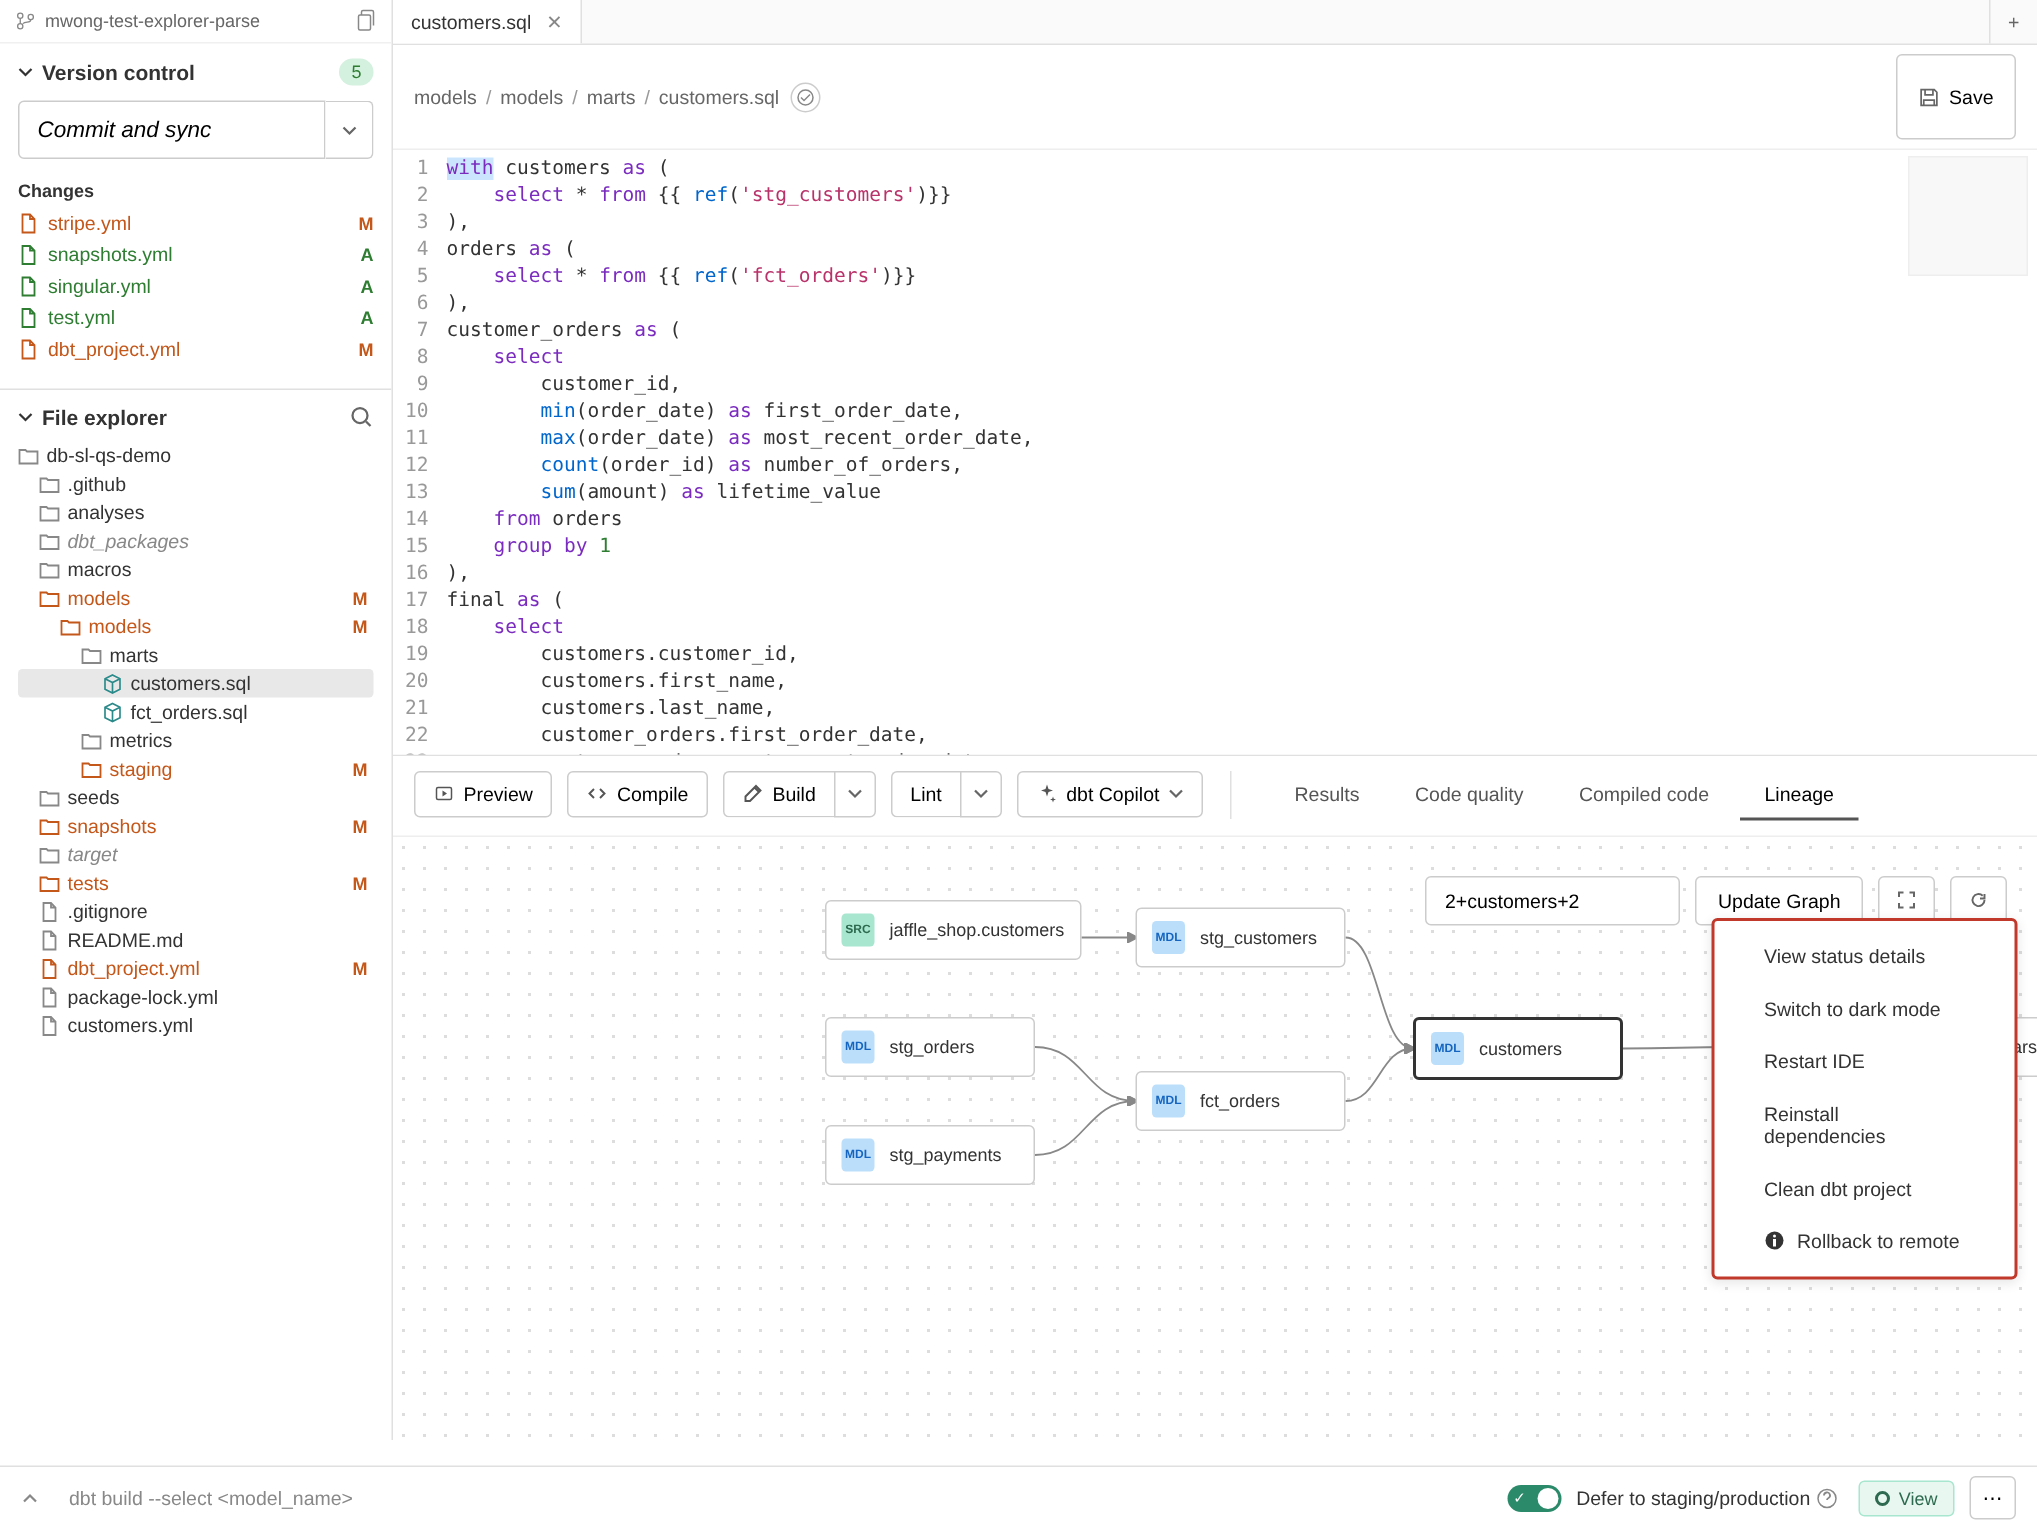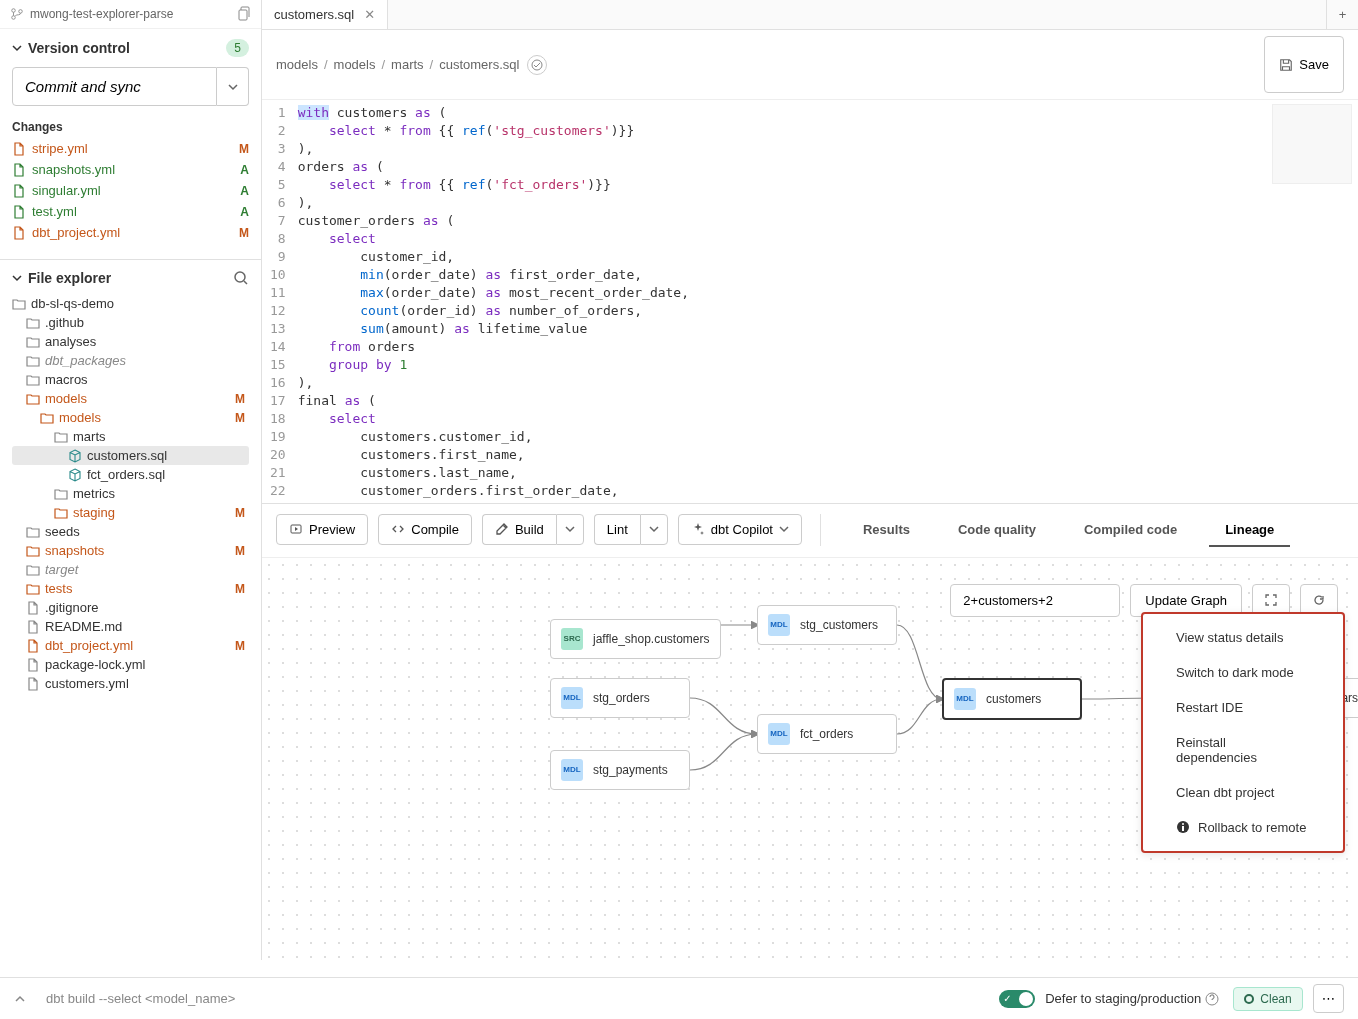--- a/index.html
+++ b/index.html
@@ -73,21 +73,21 @@
     .kw { color: #7b2cbf; } .fn { color: #0066cc; } .str { color: #b8336a; } .num { color: #2e7d32; } .paren { color: #333; }
     .minimap { position: absolute; top: 4px; right: 6px; width: 80px; height: 80px; background: #f8f8f8; border: 1px solid #eee; font-size: 2px; line-height: 2px; color: #aaa; overflow: hidden; }
     
     
     .tool-row { display: flex; align-items: flex-start; padding: 10px 14px; border-top: 1px solid #e0e0e0; gap: 10px; }
     .tool-btn { display: flex; align-items: center; gap: 6px; padding: 7px 12px; border: 1px solid #ccc; border-radius: 4px; background: #fff; cursor: pointer; font-size: 13px; }
     .tool-btn.split { border-radius: 4px 0 0 4px; border-right: none; }
     .tool-chev { padding: 7px 8px; border: 1px solid #ccc; border-radius: 0 4px 4px 0; background: #fff; cursor: pointer; display: flex; align-items: center; }
     .btn-group { display: flex; }
     .divider { width: 1px; background: #e0e0e0; height: 32px; margin: 0 8px; }
-    .tabs-right { display: flex; gap: 16px; margin-left: 8px; font-weight: bold; }
+    .tabs-right { display: flex; gap: 5px; margin-left: 8px; }
     .rtab { padding: 8px 16px; cursor: pointer; color: #555; border-bottom: 2px solid transparent; }
     .rtab.active { border-bottom: 2px solid #555; color: #000; }
     
     
     .lineage { position: relative; flex: 1; background: #fff; 
       background-image: radial-gradient(circle, #ddd 1px, transparent 1px);
       background-size: 14px 14px; min-height: 260px; border-top: 1px solid #eee; }
     .lineage-controls { position: absolute; top: 26px; right: 20px; display: flex; gap: 10px; align-items: center; }
     .lineage-input { padding: 8px 12px; border: 1px solid #ccc; border-radius: 4px; width: 170px; font-size: 13px; background: #fff; }
     .lineage-btn { padding: 8px 14px; border: 1px solid #ccc; border-radius: 4px; background: #fff; cursor: pointer; font-size: 13px; }
@@ -476,21 +476,21 @@
           </marker>
         </defs>
     <path d="M459 67 C477 67 477 67 495 67" marker-end="url(#arr)"></path>
         <path d="M635 67 C657.5 67 657.5 141 680 141" marker-end="url(#arr)"></path>
         <path d="M428 140 C461.5 140 461.5 176 495 176" marker-end="url(#arr)"></path>
         <path d="M428 212 C461.5 212 461.5 176 495 176" marker-end="url(#arr)"></path>
         <path d="M635 176 C657.5 176 657.5 141 680 141" marker-end="url(#arr)"></path>
         <path d="M820 141 C857.5 141 857.5 140 895 140" marker-end="url(#arr)"></path>
       </svg>
     <div id="nodes">
-        <div class="node" style="left: 288px; top: 61px;">
+        <div class="node" style="left: 288px; top: 42px;">
           <span class="node-badge src">SRC</span>
           <span>jaffle_shop.customers</span>
         </div>
         <div class="node" style="left: 495px; top: 47px;">
           <span class="node-badge mdl">MDL</span>
           <span>stg_customers</span>
         </div>
         <div class="node" style="left: 288px; top: 120px;">
           <span class="node-badge mdl">MDL</span>
           <span>stg_orders</span>
@@ -565,16 +565,16 @@
   <div class="toggle">
       <span class="toggle-check">✓</span>
     </div>
   <span class="defer-label">Defer to staging/production</span>
   <svg class="help-icon" viewBox="0 0 14 14">
       <circle cx="7" cy="7" r="6" fill="none" stroke="#888"></circle>
       <path d="M5 5a2 2 0 113 1.7c-.5.3-1 .8-1 1.3M7 11v0" fill="none" stroke="#888" stroke-width="1.2"></path>
     </svg>
   <div class="ready-badge">
     <span class="ready-dot"></span>
-    <span>Clean</span>
+    <span>View</span>
   </div>
   <button class="more-btn">⋯</button>
 </div>
 
 </body></html>

